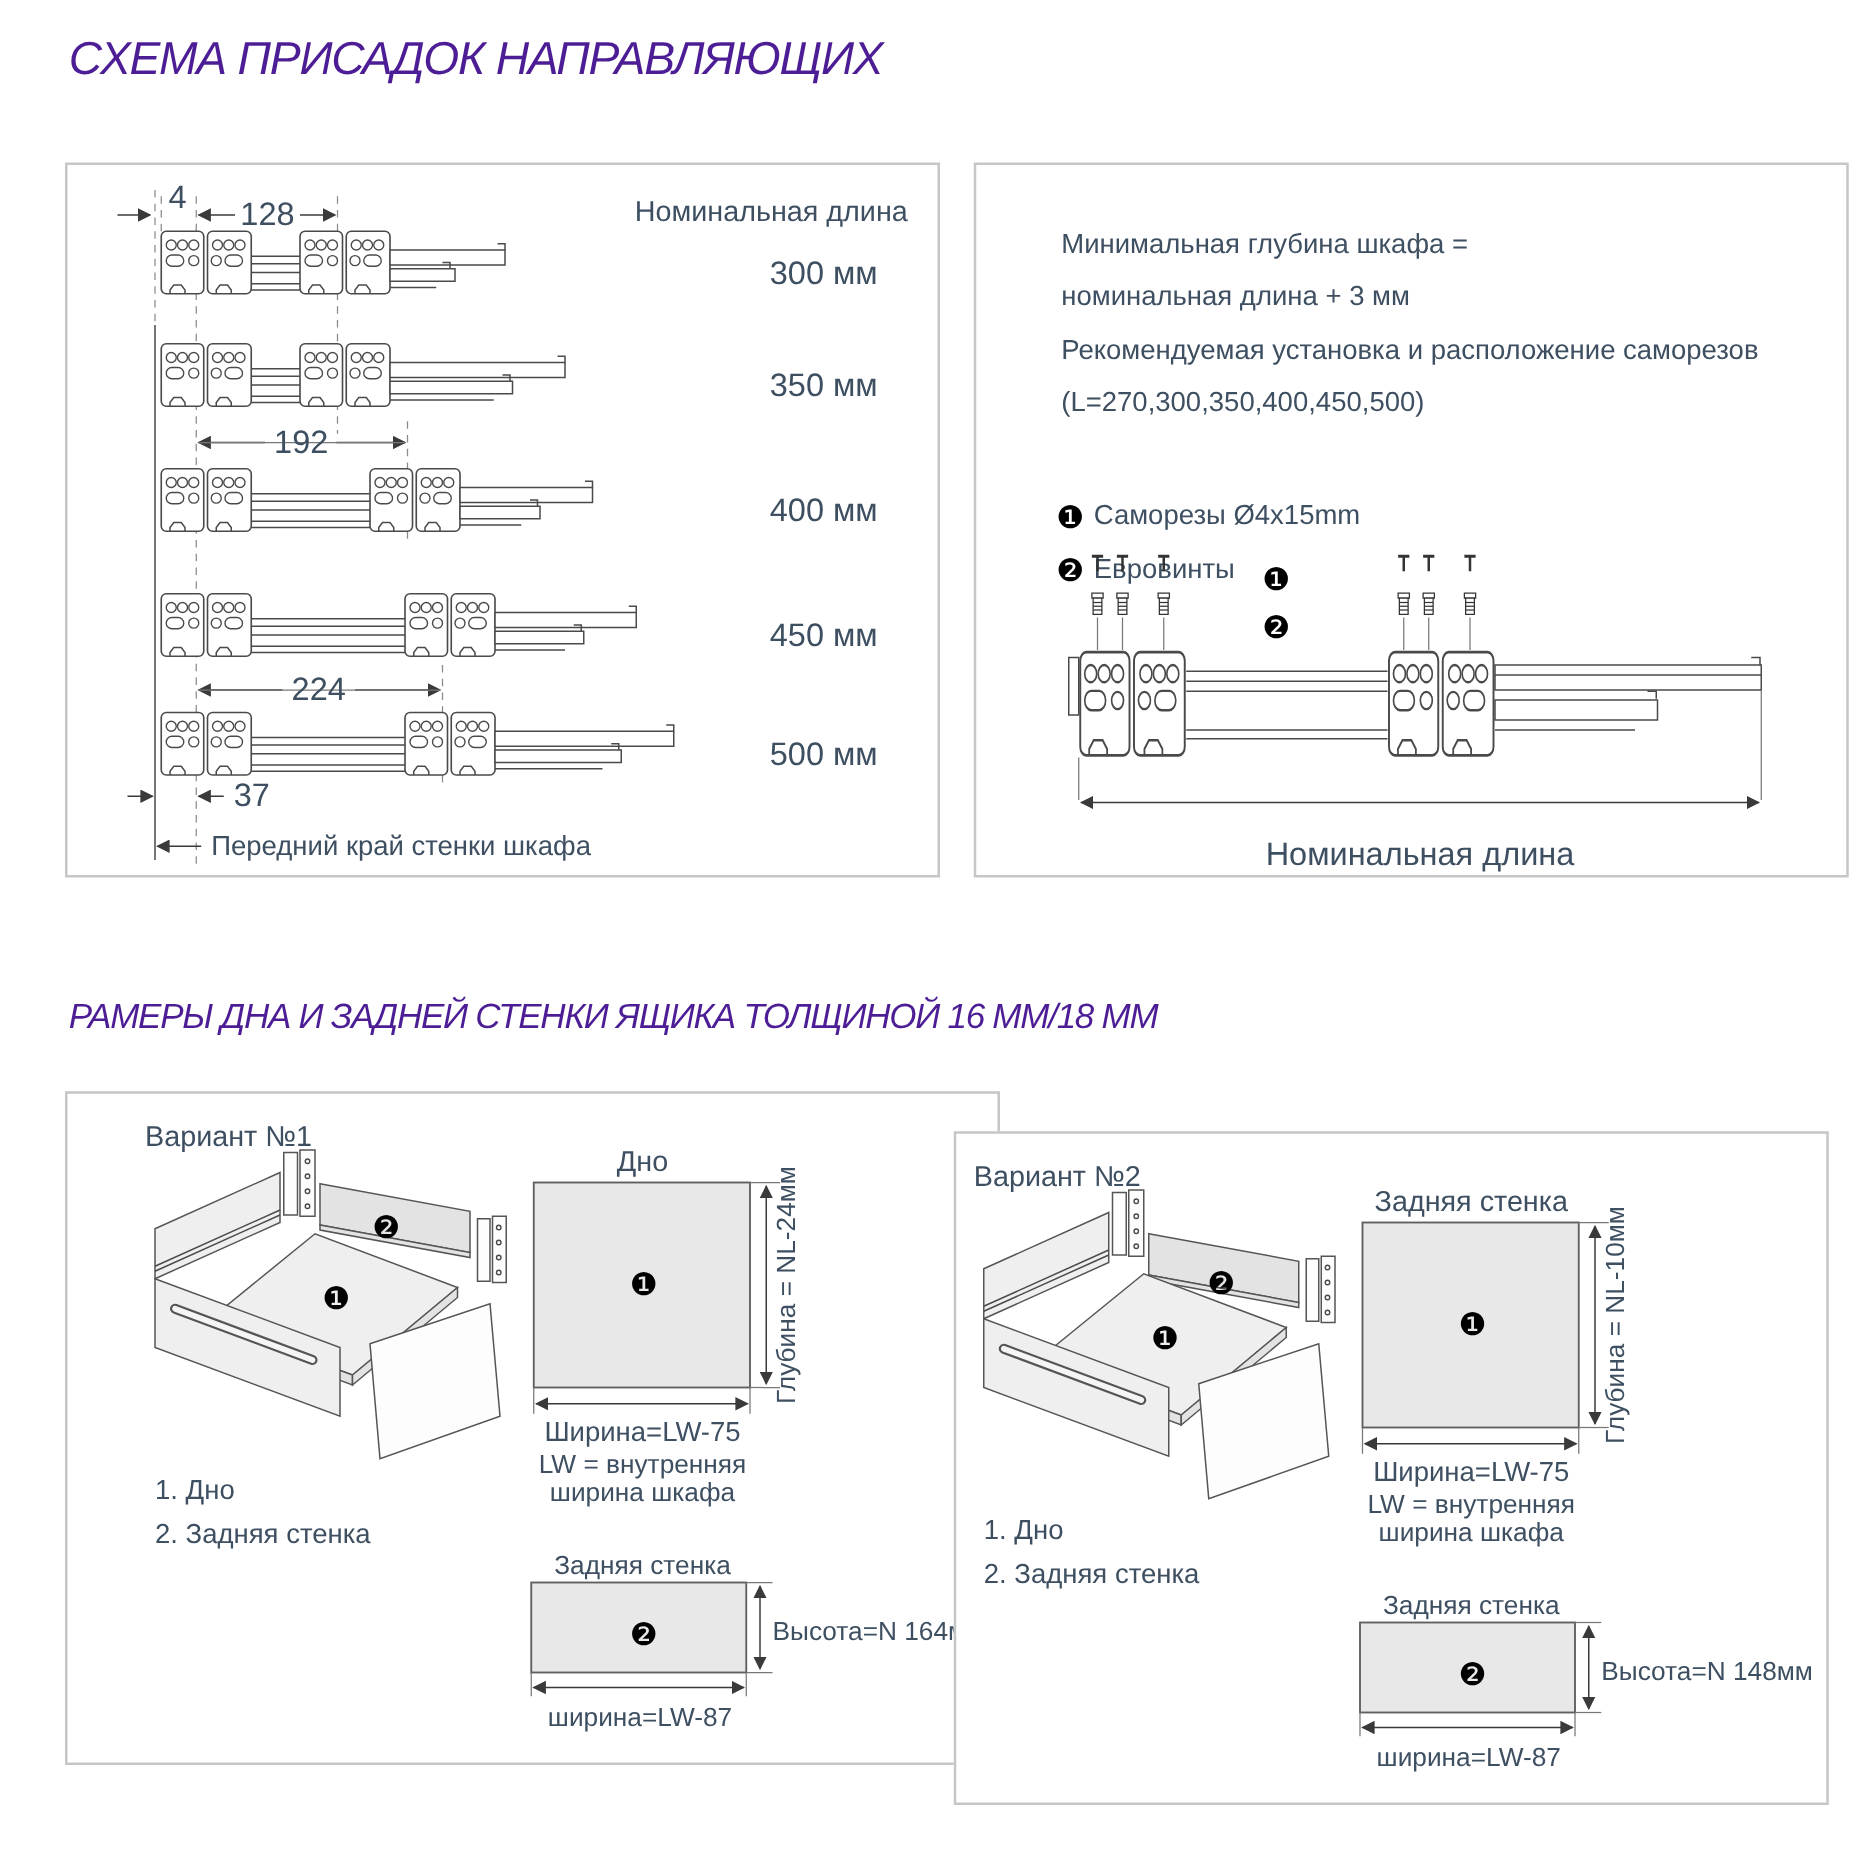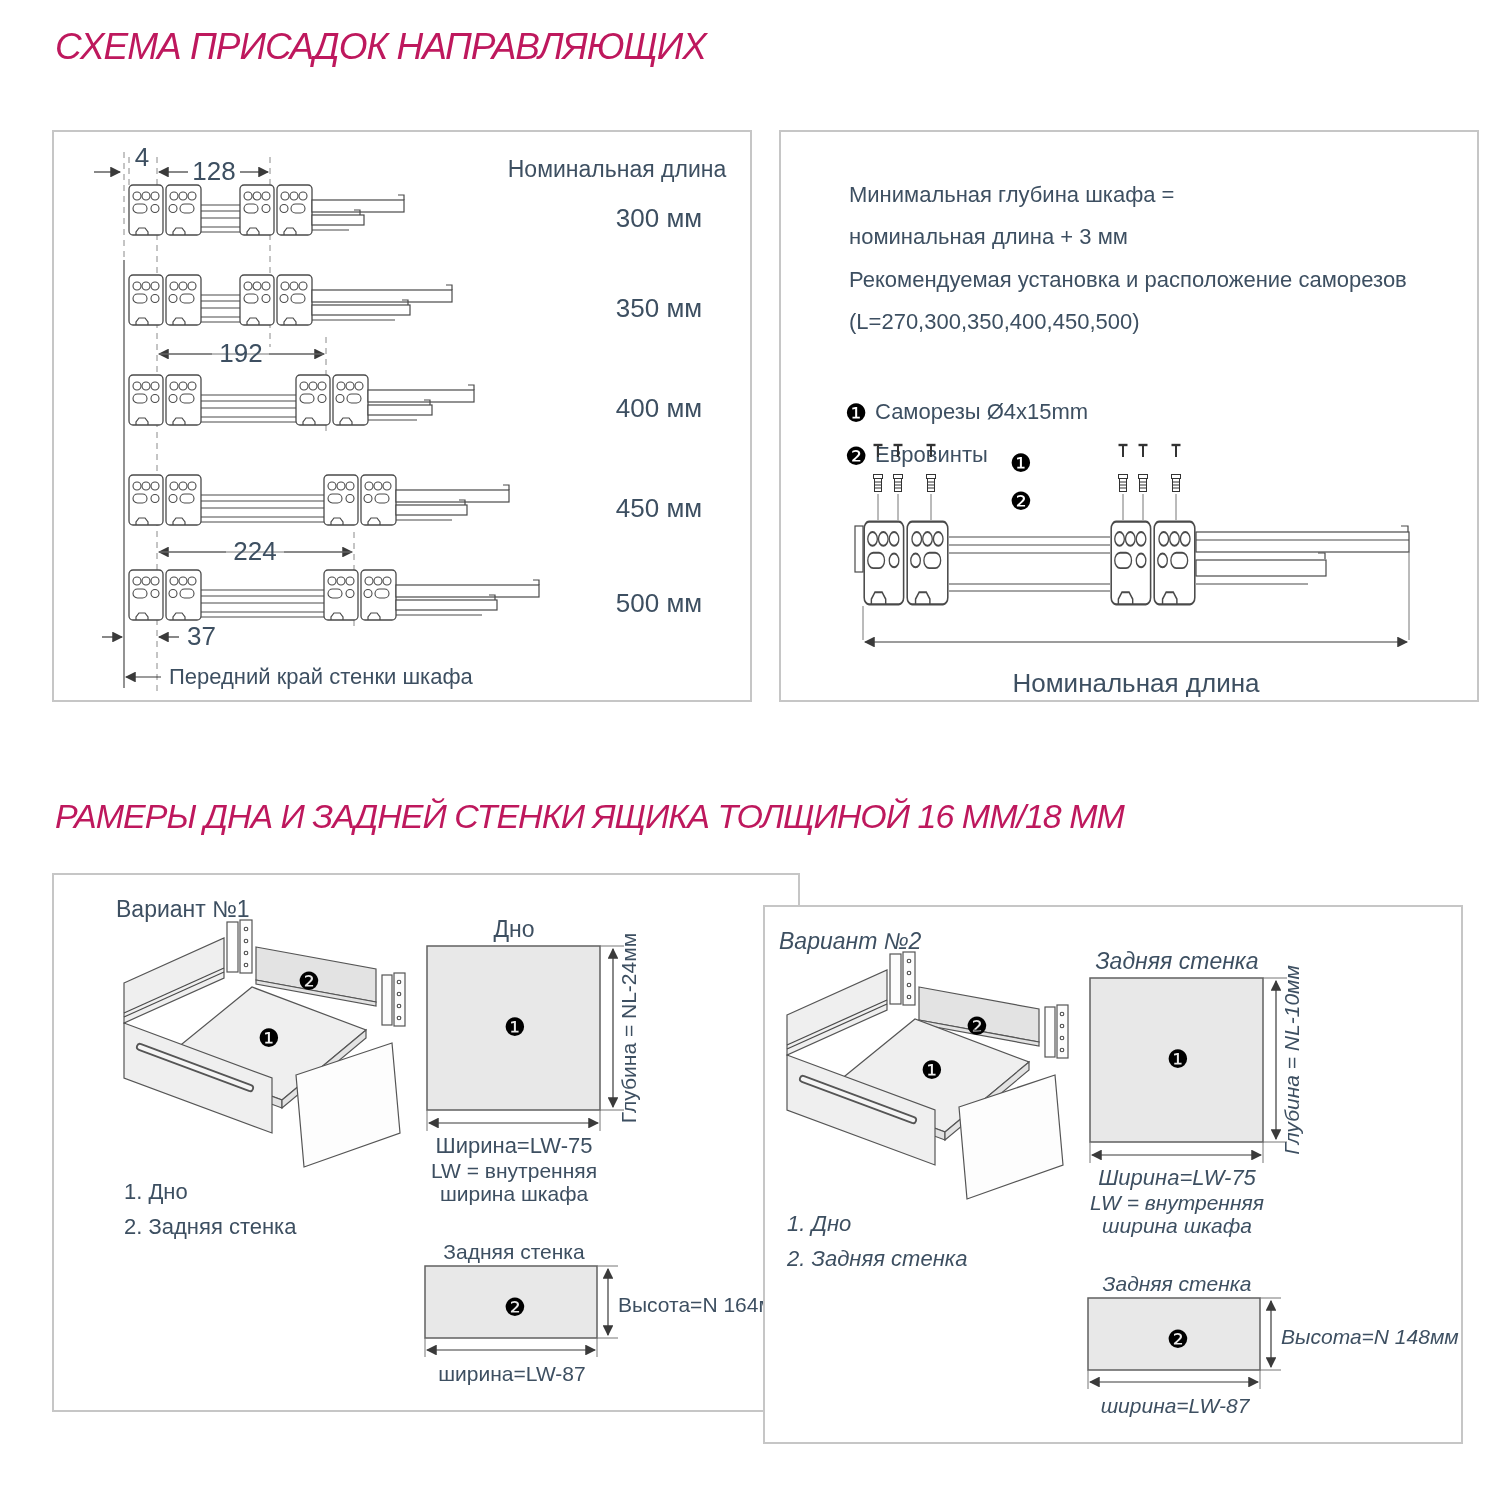--- a/index.html
+++ b/index.html
@@ -1,21 +1,21 @@
 <!DOCTYPE html>
 <html><head>
 <meta charset="utf-8">
 <style>
   html,body{margin:0;padding:0;background:#fff;}
   .page{position:relative;width:1500px;height:1500px;background:#fff;overflow:hidden;
         font-family:"Liberation Sans",sans-serif;}
-  .ptitle{position:absolute;font-style:italic;color:#be185d;white-space:nowrap;
+  .ptitle{position:absolute;font-style:italic;color:#4c1d95;white-space:nowrap;
           letter-spacing:-1px;font-weight:400;text-align:right;}
   #title1{left:55px;top:26px;font-size:37px;}
-  #title2{left:55px;top:797px;font-size:34px;}
+  #title2{left:55px;top:797px;font-size:28px;}
   .panel{position:absolute;border:2px solid #c6c6c6;background:#fff;}
   .panel svg{display:block;}
   svg text{font-family:"Liberation Sans",sans-serif;fill:#3d4f61;}
   .lbl{font-size:22px;}
   .small{font-size:21px;}
   .num{font-size:26px;}
   .big{font-size:23px;}
   .badge{font-family:"DejaVu Sans","Liberation Sans",sans-serif;font-size:25px;fill:#000;}
   .blk{fill:#fff;stroke:#4a4a4a;stroke-width:1.3;}
   .hole{fill:#fff;stroke:#4a4a4a;stroke-width:1.1;}
@@ -359,21 +359,21 @@
         <line class="dim" x1="506" y1="394" x2="506" y2="460" marker-start="url(#arrC)" marker-end="url(#arrC)"></line>
         <text class="small" x="516" y="437">Высота=N 164мм</text>
         <line class="ext" x1="323" y1="463" x2="323" y2="482"></line>
         <line class="ext" x1="495" y1="463" x2="495" y2="482"></line>
         <line class="dim" x1="325" y1="475" x2="493" y2="475" marker-start="url(#arrC)" marker-end="url(#arrC)"></line>
         <text class="small" x="410" y="506" text-anchor="middle">ширина=LW-87</text>
       </g>
     </svg>
   </div>
 
-  <div class="panel" style="left:763px;top:905px;width:696px;height:535px;font-style:italic;">
+  <div class="panel" style="left:763px;top:905px;width:696px;height:535px;">
     <svg width="696" height="535" viewBox="0 0 696 535">
       <defs>
         <marker id="arrD" viewBox="0 0 10 10" refX="9" refY="5" markerWidth="9" markerHeight="9" orient="auto-start-reverse">
           <path d="M0,0 L10,5 L0,10 z" fill="#3a3a3a"></path>
         </marker>
       </defs>
       <text class="big" x="14" y="42">Вариант №2</text>
 
       <g>
         <polygon class="f1" points="22,108 122,63 122,103 22,148"></polygon>

